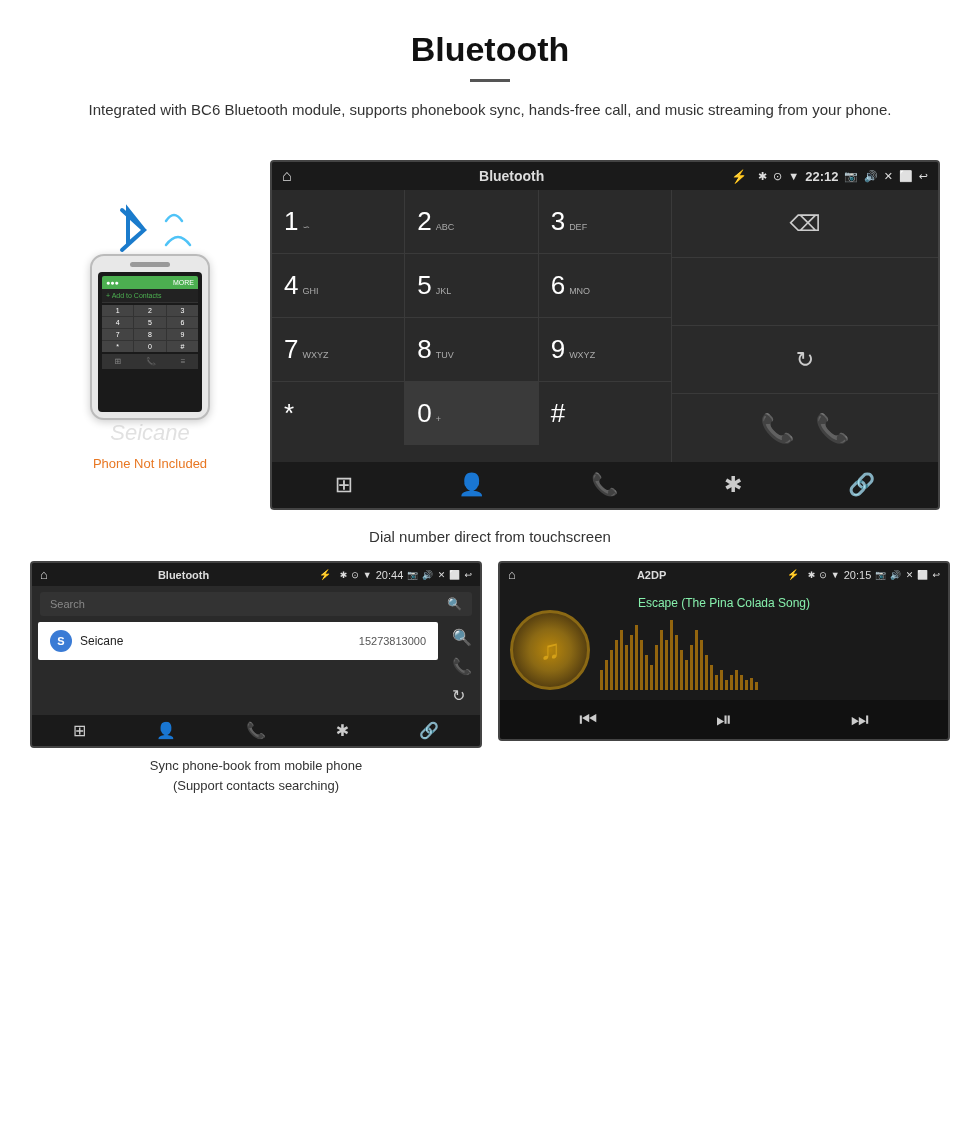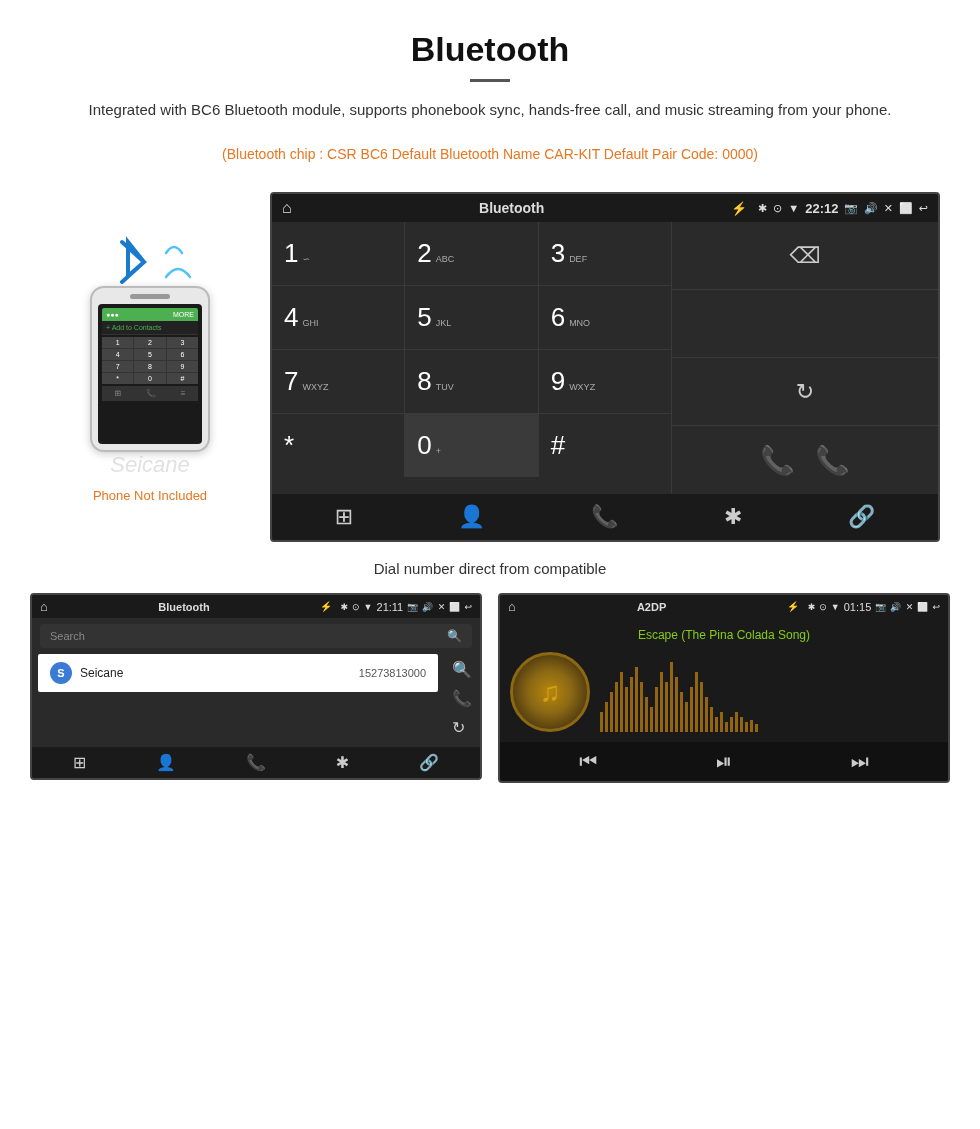--- a/index.html
+++ b/index.html
@@ -25,21 +25,21 @@
     .header-divider {
       width: 40px;
       height: 3px;
       background: #555;
       margin: 0 auto 16px;
     }
     .page-header .description {
       font-size: 15px;
       color: #333;
       line-height: 1.6;
-      margin-bottom: 24px;
+      margin-bottom: 8px;
     }
     .page-header .specs {
       font-size: 14px;
       color: #e87722;
     }
 
     
     .main-screen-area {
       display: flex;
       align-items: flex-start;
@@ -316,24 +316,23 @@
     
     .music-screen-content {
       display: flex;
       flex-direction: column;
       align-items: center;
       padding: 10px;
       background: #1a1a1a;
       position: relative;
     }
     .music-song-title {
-      color: #84cc16;
+      color: #86efac;
       font-size: 12px;
       text-align: center;
-      margin-bottom: 10px;
     }
     .music-main-area {
       display: flex;
       align-items: center;
       gap: 10px;
       width: 100%;
     }
     .music-album-art {
       width: 80px;
       height: 80px;
@@ -376,21 +375,20 @@
       font-style: italic;
     }
   </style>
 </head>
 <body>
 
 <div class="page-header">
   <h1>Bluetooth</h1>
   <div class="header-divider"></div>
   <p class="description">Integrated with BC6 Bluetooth module, supports phonebook sync, hands-free call, and music streaming from your phone.</p>
-  <p class="specs">(Bluetooth chip : CSR BC6    Default Bluetooth Name CAR-KIT    Default Pair Code: 0000)</p>
 </div>
 
 <div class="main-screen-area">
 
   <div class="phone-side">
 
     <div class="bluetooth-icon-wrap">
       <svg width="50" height="54" viewBox="0 0 50 54">
         <polyline points="14,10 36,30 20,44 20,10 36,30 14,50" fill="none" stroke="#1a7bcc" stroke-width="4" stroke-linecap="round"></polyline>
       </svg>
@@ -545,36 +543,36 @@
     <div class="hu-toolbar">
       <span class="hu-tool-icon">⊞</span>
       <span class="hu-tool-icon">👤</span>
       <span class="hu-tool-icon">📞</span>
       <span class="hu-tool-icon">✱</span>
       <span class="hu-tool-icon">🔗</span>
     </div>
   </div>
 </div>
 
-<div class="main-caption">Dial number direct from compatible</div>
+<div class="main-caption">Dial number direct from touchscreen</div>
 
 <div class="bottom-screens">
 
   <div class="bottom-screen-block">
     <div class="mini-screen">
 
       <div class="mini-status-bar">
         <span style="font-size:13px;">⌂</span>
         <span class="mini-title">Bluetooth</span>
         <span>⚡</span>
         <div class="mini-status-icons">
           <span>✱</span>
           <span>⊙</span>
           <span>▼</span>
-          <span class="mini-time">21:11</span>
+          <span class="mini-time">20:44</span>
           <span>📷</span>
           <span>🔊</span>
           <span>✕</span>
           <span>⬜</span>
           <span>↩</span>
         </div>
       </div>
 
       <div class="pb-search-bar">
         <span class="pb-search-text">Search</span>
@@ -596,35 +594,39 @@
         </div>
       </div>
 
       <div class="mini-toolbar">
         <span class="mini-tool-icon">⊞</span>
         <span class="mini-tool-icon active">👤</span>
         <span class="mini-tool-icon">📞</span>
         <span class="mini-tool-icon">✱</span>
         <span class="mini-tool-icon">🔗</span>
       </div>
+    </div>
+    <div class="bottom-caption">
+      <span>Sync phone-book from mobile phone</span><br>
+      <span>(Support contacts searching)</span>
     </div>
   </div>
 
   <div class="bottom-screen-block">
     <div class="mini-screen">
 
       <div class="mini-status-bar">
         <span style="font-size:13px;">⌂</span>
         <span class="mini-title">A2DP</span>
         <span>⚡</span>
         <div class="mini-status-icons">
           <span>✱</span>
           <span>⊙</span>
           <span>▼</span>
-          <span class="mini-time">01:15</span>
+          <span class="mini-time">20:15</span>
           <span>📷</span>
           <span>🔊</span>
           <span>✕</span>
           <span>⬜</span>
           <span>↩</span>
         </div>
       </div>
 
       <div class="music-screen-content">
         <div class="music-song-title">Escape (The Pina Colada Song)</div>

